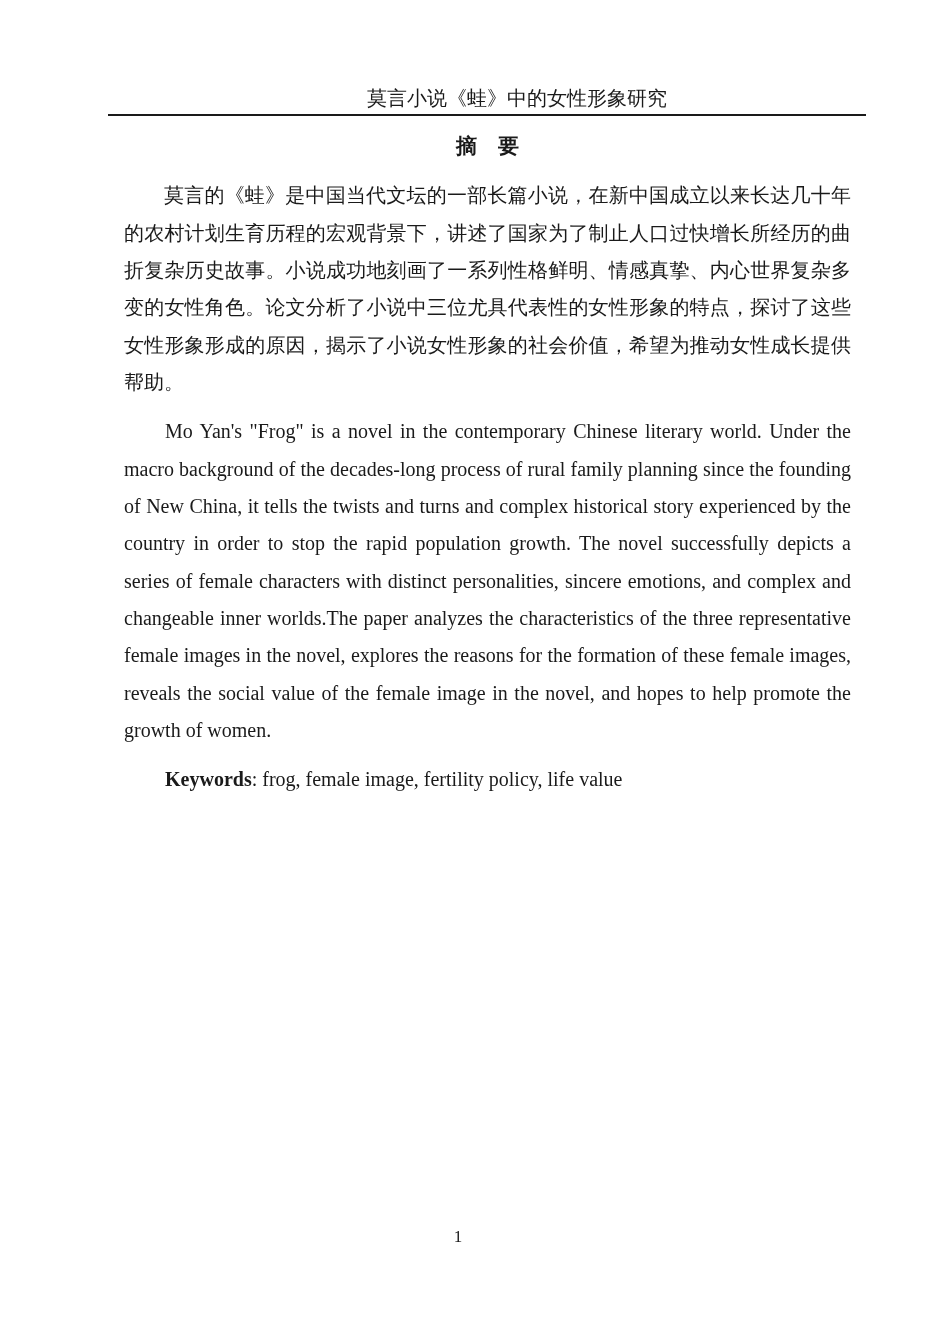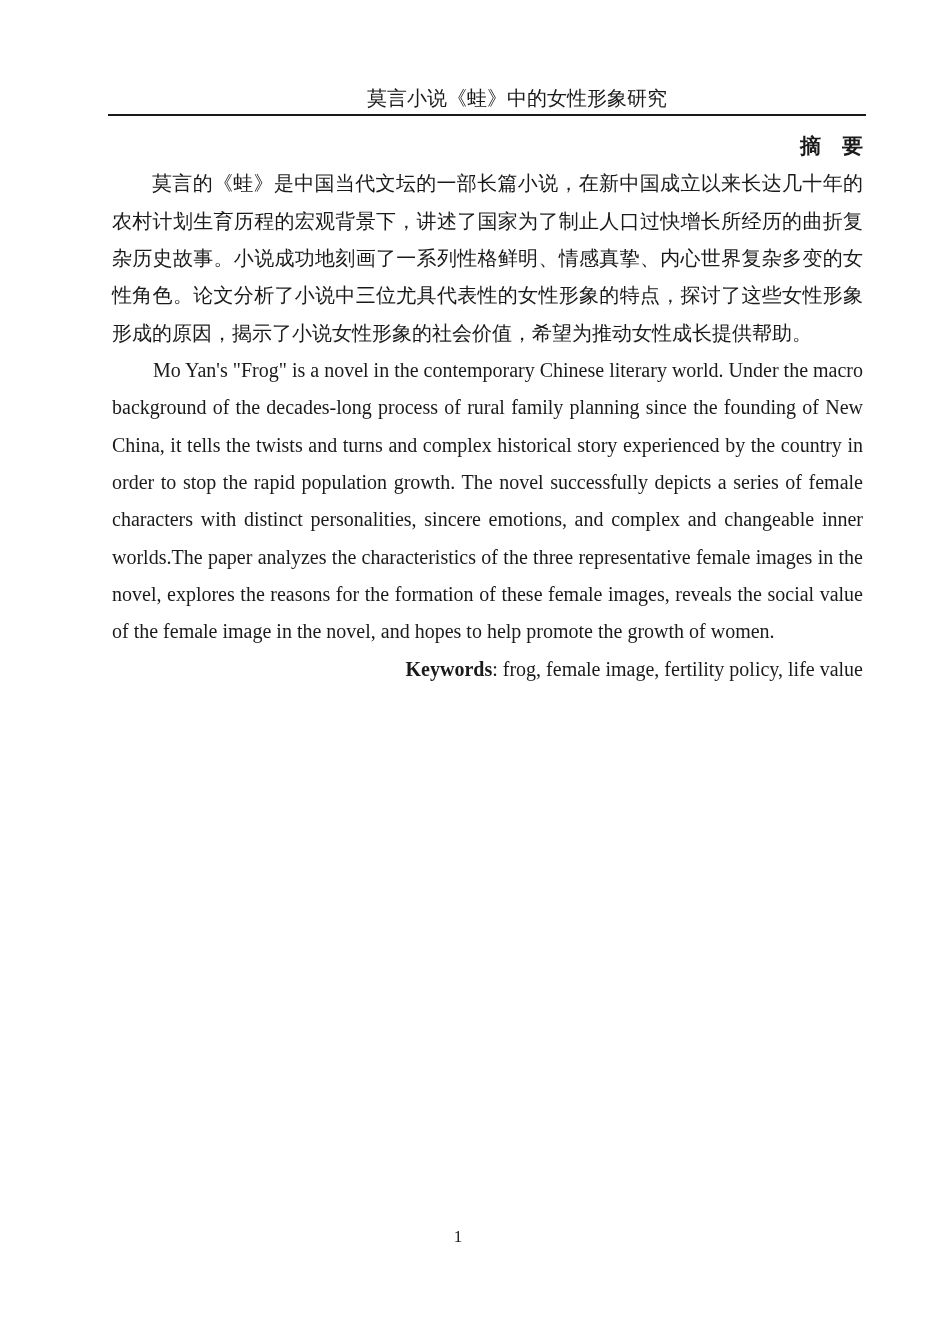--- a/index.html
+++ b/index.html
@@ -41,35 +41,35 @@
     .content {
       position: absolute;
       top: 128px;
       left: 112px;
       width: 751px;
       font-size: 20px;
       line-height: 37.33px;
       text-align: justify;
       color: #1a1a1a;
     }
-    .content p { margin: 0; }
+    .content p { margin: 12px; }
     .heading {
-      text-align: right;
+      text-align: center;
       font-weight: bold;
       font-size: 21px;
       line-height: 37.33px;
     }
     .body-cn { text-indent: 2em; }
     .kw-cn { text-align: left; }
     .kw-label-cn {
       font-weight: bold;
       font-family: "Liberation Sans", "DejaVu Sans", sans-serif;
     }
     .body-en { text-indent: 41px; }
-    .kw-en { text-align: right; text-indent: 41px; }
+    .kw-en { text-align: left; text-indent: 41px; }
     .kw-label-en { font-weight: bold; }
     
     .footer {
       position: absolute;
       top: 1226px;
       left: 0;
       width: 916px;
       text-align: center;
       font-size: 17px;
       line-height: 22px;

